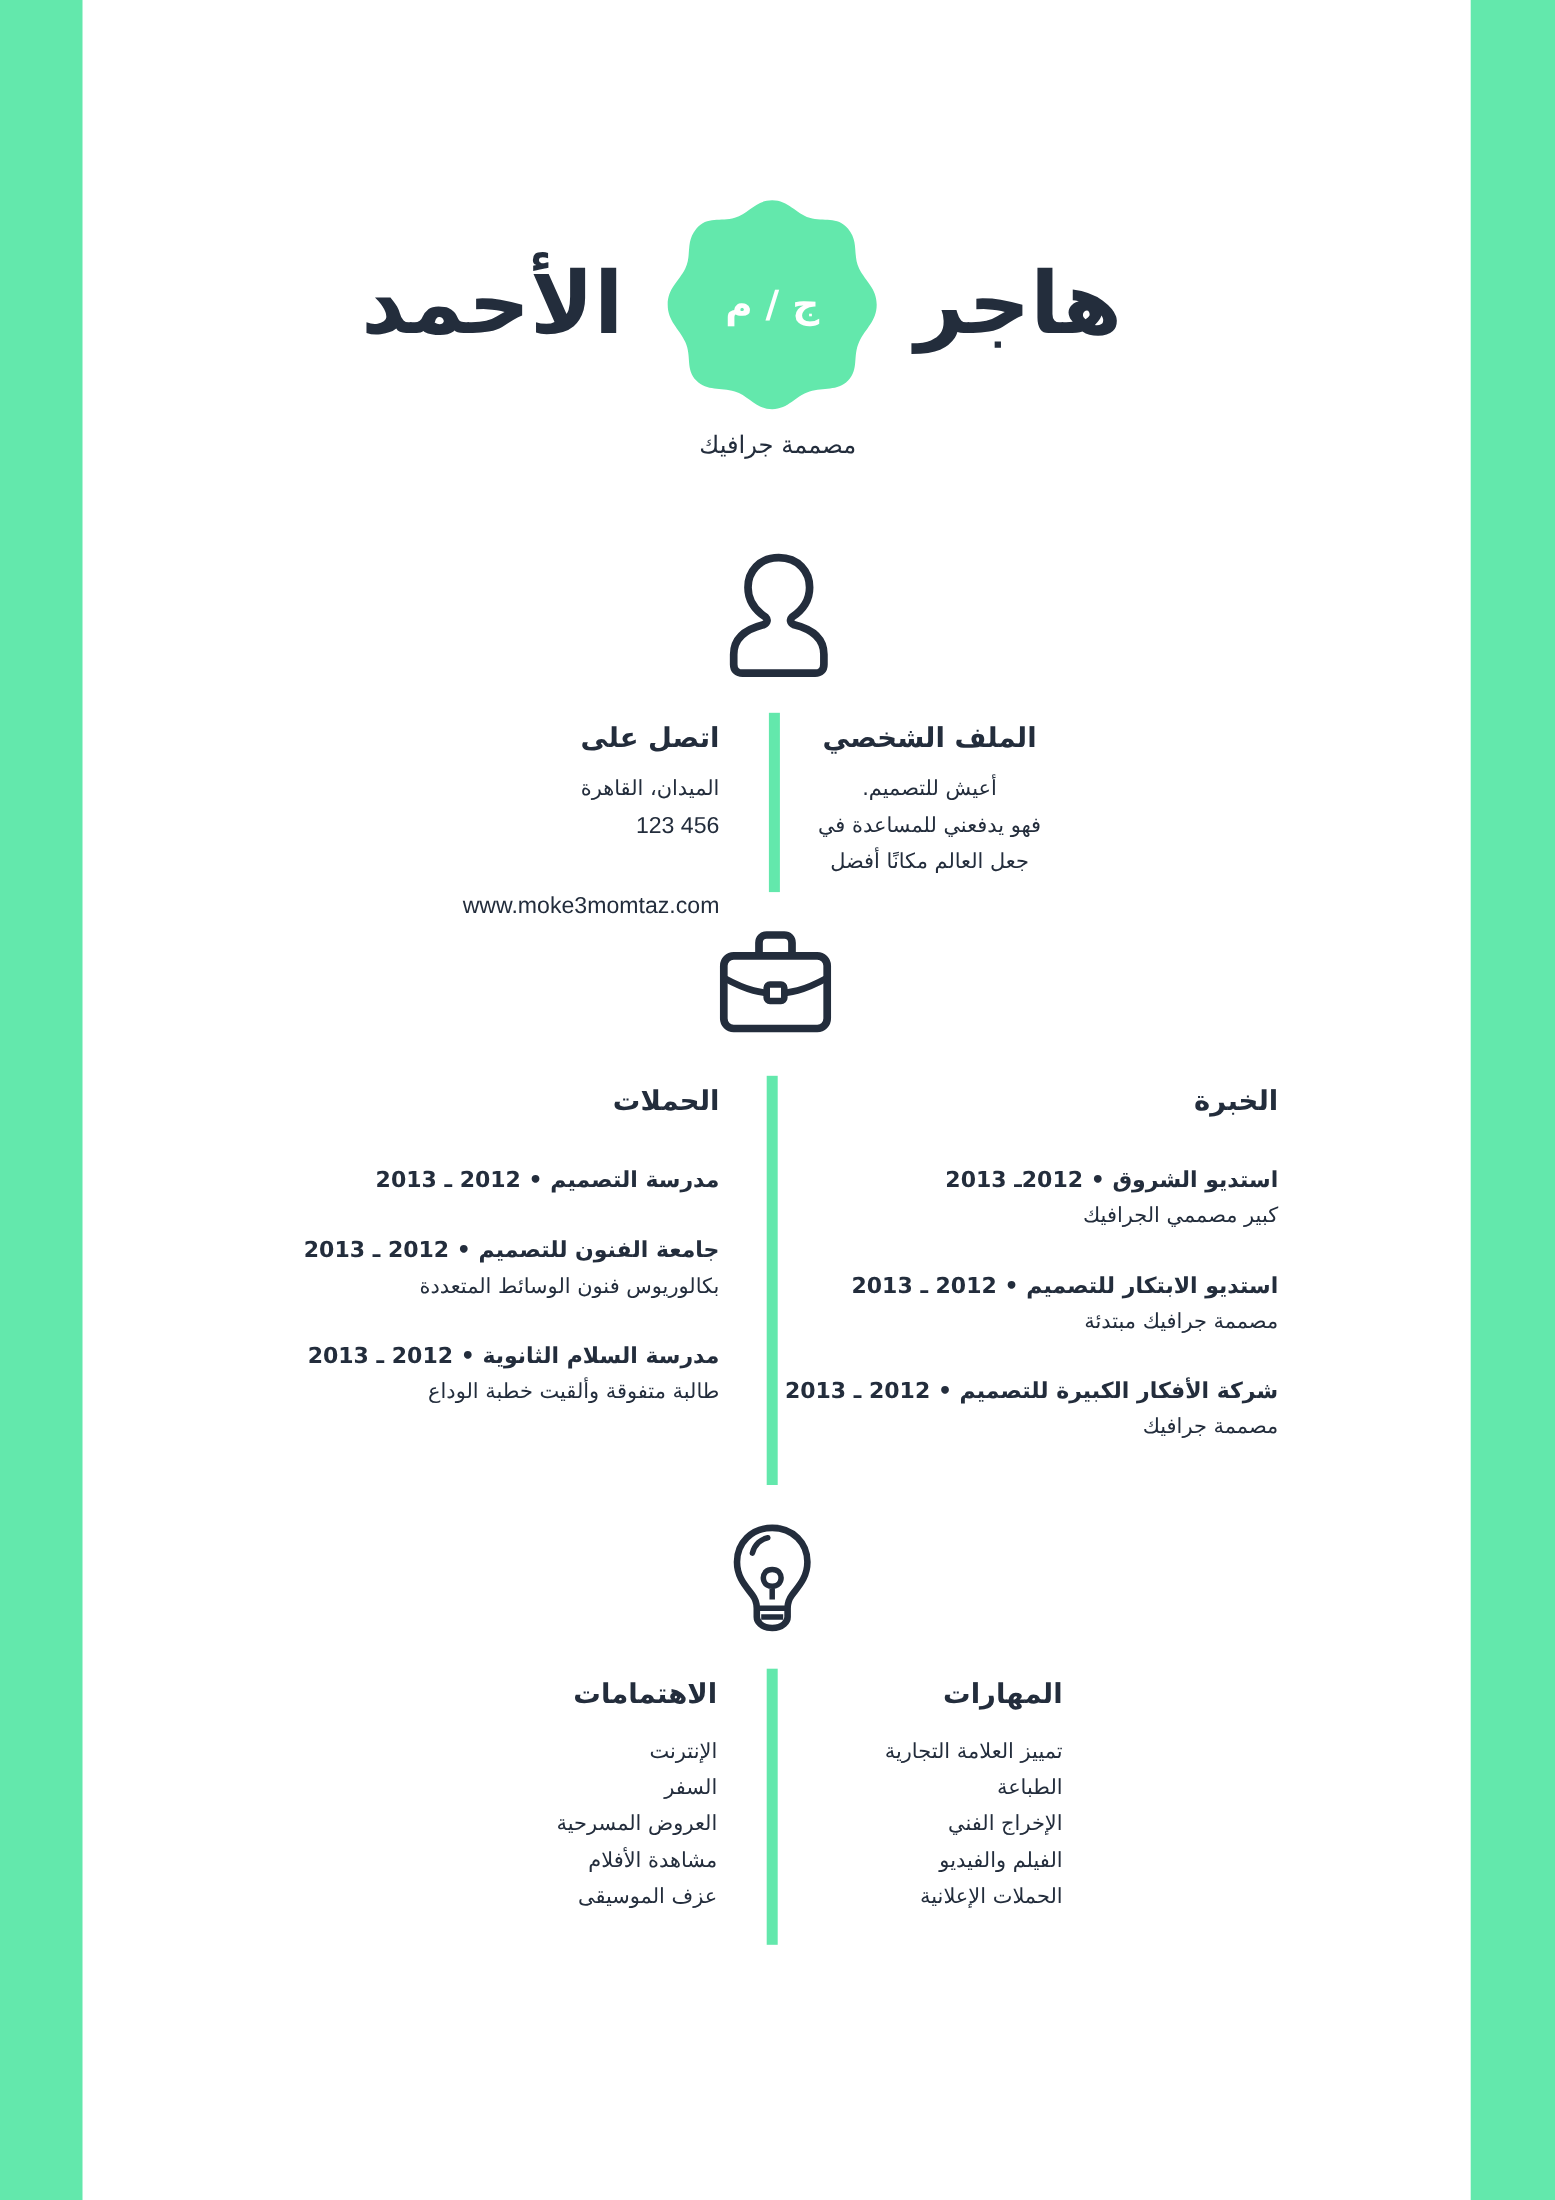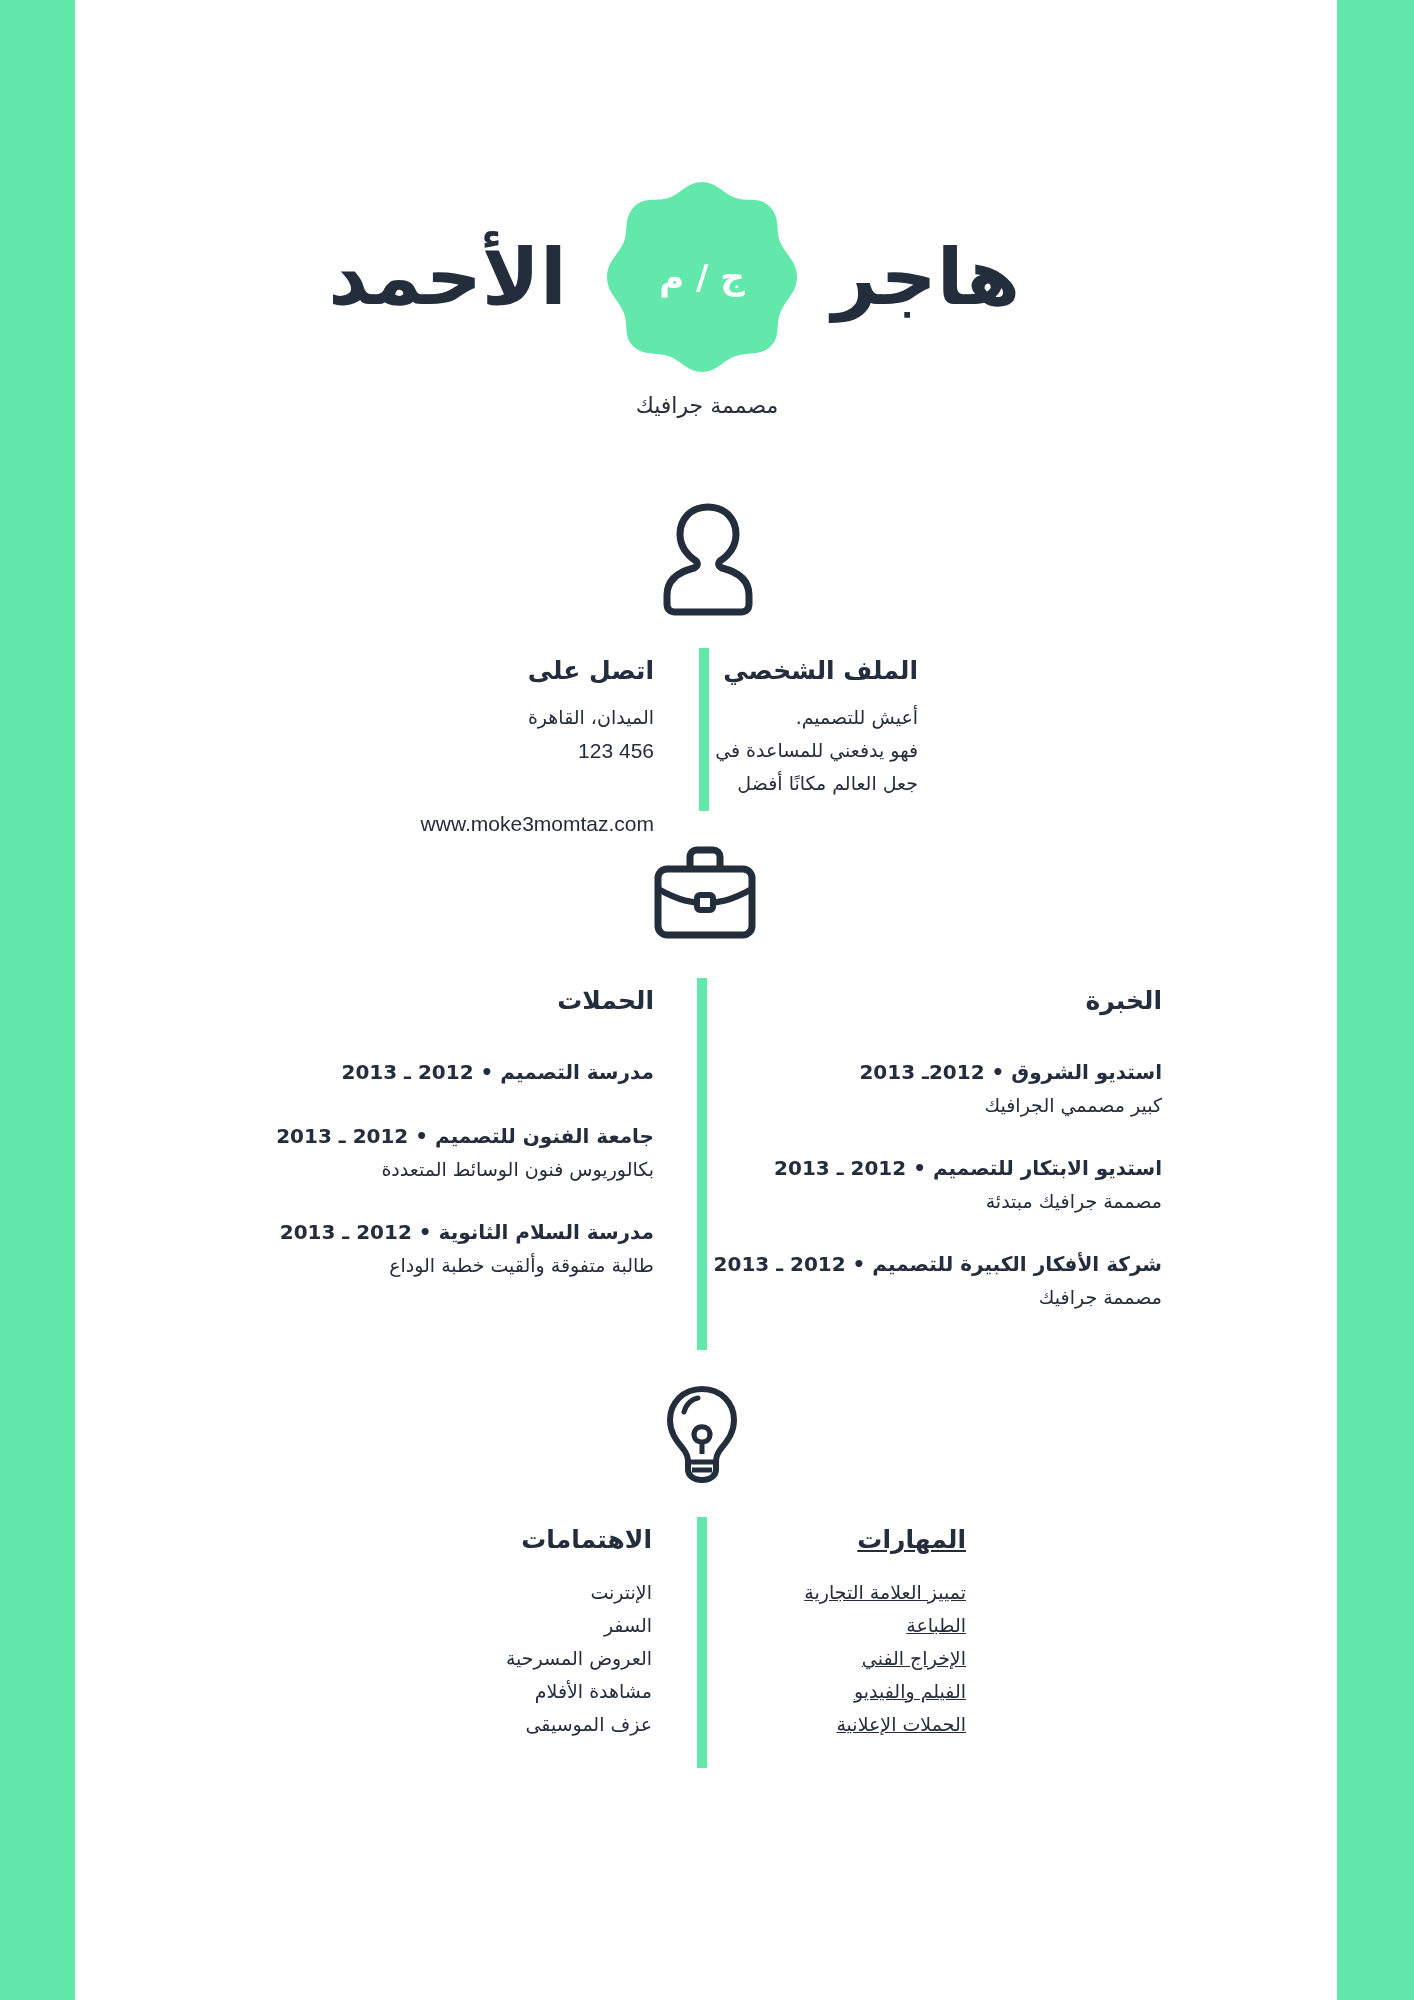--- a/index.html
+++ b/index.html
@@ -81,21 +81,21 @@
 <div class="subtitle">مصممة جرافيك</div>
 
 <div class="icon" style="left:658px; top:500px; width:100px; height:118px;">
   <svg width="100" height="118" viewBox="0 0 100 118">
     <path d="M50,7 C32,7 22,20 22,34 C22,46 29,55 38,61 C40,63 40,66 36,68 C20,72 9,80 9,95 L9,104 C9,109 12,112 17,112 L83,112 C88,112 91,109 91,104 L91,95 C91,80 80,72 64,68 C60,66 60,63 62,61 C71,55 78,46 78,34 C78,20 68,7 50,7 Z" fill="none" stroke="#232d3c" stroke-width="7" stroke-linejoin="round"></path>
   </svg>
 </div>
 
 <div class="divider" style="left:699px; top:648px; height:163px;"></div>
 
-<div class="col" style="left:698px; top:653px; width:220px; text-align:right;">
+<div class="col" style="left:735px; top:653px; width:220px; text-align:center;">
   <h2>الملف الشخصي</h2>
   <div style="height:12px;"></div>
   <div class="line">أعيش للتصميم.</div>
   <div class="line">فهو يدفعني للمساعدة في</div>
   <div class="line">جعل العالم مكانًا أفضل</div>
 </div>
 
 <div class="col" style="left:360px; top:653px; width:294px; text-align:right;">
   <h2>اتصل على</h2>
   <div style="height:12px;"></div>
@@ -153,21 +153,21 @@
     <path d="M38,5 C19,5 6,19 6,36 C6,50 14,58 20,66 C23,70 24,74 24,78 L24,86 C24,90 28,96 38,96 C48,96 52,90 52,86 L52,78 C52,74 53,70 56,66 C62,58 70,50 70,36 C70,19 57,5 38,5 Z" fill="none" stroke="#232d3c" stroke-width="6" stroke-linejoin="round"></path>
     <path d="M38,70 L38,58 C30,58 28,50 32,45 C35,42 41,42 44,45 C48,50 46,58 38,58" fill="none" stroke="#232d3c" stroke-width="5"></path>
     <line x1="24" y1="78" x2="52" y2="78" stroke="#232d3c" stroke-width="5"></line>
     <line x1="28" y1="86" x2="48" y2="86" stroke="#232d3c" stroke-width="5"></line>
     <path d="M20,28 C22,20 28,15 34,14" fill="none" stroke="#232d3c" stroke-width="5" stroke-linecap="round"></path>
   </svg>
 </div>
 
 <div class="divider" style="left:697px; top:1517px; height:251px;"></div>
 
-<div class="col list" style="left:746px; top:1522px; width:220px;text-decoration:underline;">
+<div class="col list" style="left:746px; top:1522px; width:220px;">
   <h2 style="text-align:right; width:104px;">المهارات</h2>
   <div style="height:18px;"></div>
   <div class="line">تمييز العلامة التجارية</div>
   <div class="line">الطباعة</div>
   <div class="line">الإخراج الفني</div>
   <div class="line">الفيلم والفيديو</div>
   <div class="line">الحملات الإعلانية</div>
 </div>
 
 <div class="col list" style="left:450px; top:1522px; width:202px; text-align:right;">

